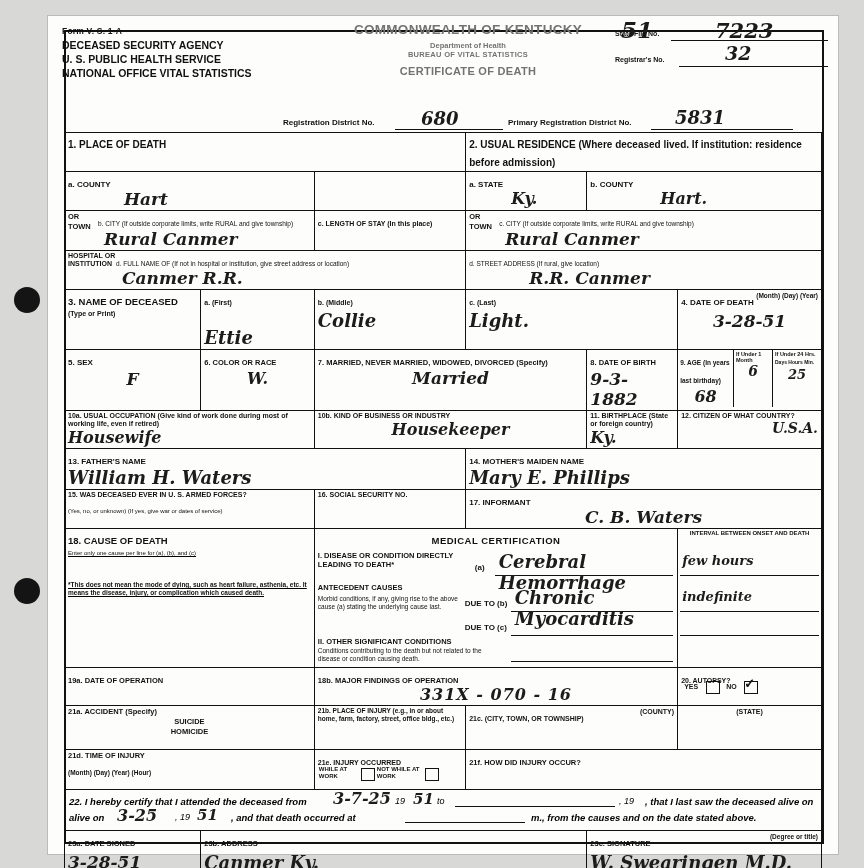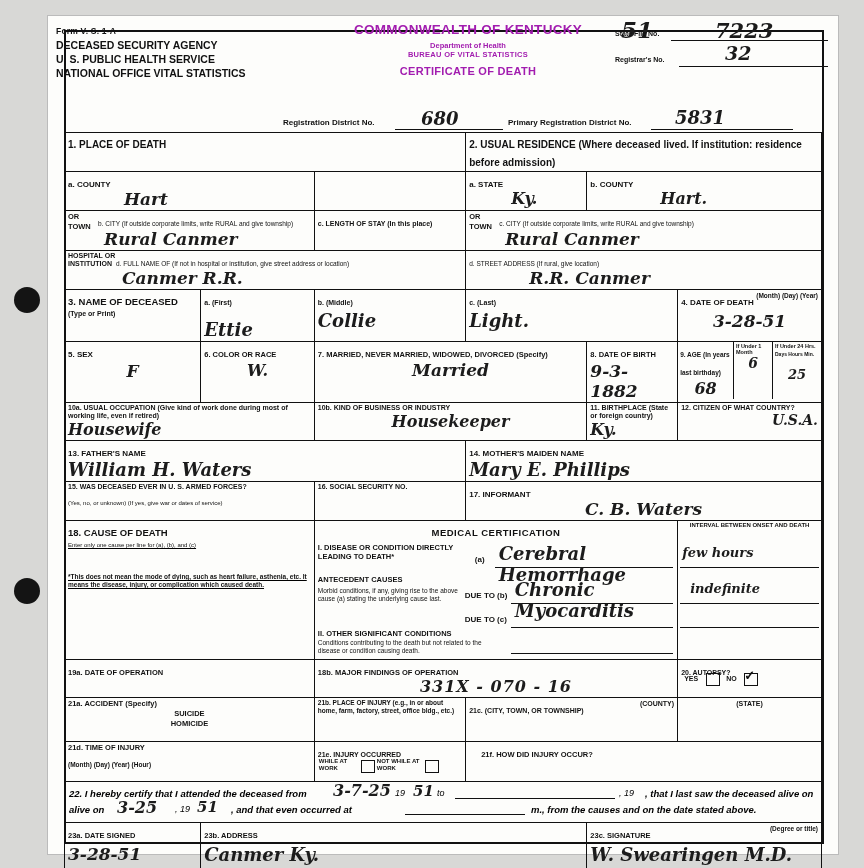--- a/index.html
+++ b/index.html
@@ -5,23 +5,23 @@
   html,body{margin:0;padding:0;background:#e9e9e9;}
   body{width:864px;height:868px;font-family:"Liberation Sans",sans-serif;}
   .page{position:relative;width:864px;height:868px;background:#d8d8d6;overflow:hidden;}
   .sheet{position:absolute;left:48px;top:16px;width:790px;height:838px;background:#fdfdfb;
          box-shadow:0 0 0 1px #bbb;}
   .frame{position:absolute;left:16px;top:14px;right:14px;bottom:10px;border:2px solid #111;}
   
   .hole{position:absolute;width:26px;height:26px;border-radius:50%;background:#141414;}
   .hole.h1{left:14px;top:287px;}
   .hole.h2{left:14px;top:578px;}
-  .agency{position:absolute;left:8px;top:8px;width:260px;font-size:10.5px;line-height:14px;font-weight:bold;color:#111;}
+  .agency{position:absolute;left:14px;top:8px;width:260px;font-size:10.5px;line-height:14px;font-weight:bold;color:#111;}
   .agency .f{font-size:8.5px;font-weight:bold;letter-spacing:.2px;}
-  .center-t{position:absolute;left:255px;top:6px;width:330px;text-align:center;color:#a21caf;}
+  .center-t{position:absolute;left:255px;top:6px;width:330px;text-align:center;color:#737373;}
   .center-t .t1{font-size:13.5px;font-weight:bold;letter-spacing:.3px;}
   .center-t .t2{font-size:7.5px;font-weight:bold;margin-top:4px;}
   .center-t .t3{font-size:7.5px;font-weight:bold;letter-spacing:.3px;}
   .center-t .t4{font-size:11px;font-weight:bold;margin-top:6px;letter-spacing:.3px;}
 
   .topright{position:absolute;right:8px;top:4px;width:215px;font-size:7.5px;color:#111;}
   .tr-row{position:relative;height:26px;}
   .tr-lbl{position:absolute;left:0;top:10px;font-weight:bold;font-size:7px;}
   .tr-line{position:absolute;left:56px;right:2px;top:20px;border-bottom:1.6px solid #111;}
   .hw{font-family:"DejaVu Serif",serif;color:#1b1b1b;font-style:italic;font-weight:bold;}
@@ -144,21 +144,21 @@
         </td>
       </tr>
 
       <tr style="height:38px;">
         <td class="cell" style="width:18%;">
           <span class="lbl" style="font-size:9.5px;">3. NAME OF DECEASED</span>
           <div class="lbl" style="font-size:7px;">(Type or Print)</div>
         </td>
         <td class="cell" style="width:15%;">
           <span class="lbl" style="font-size:7px;">a. (First)</span>
-          <div class="v" style="font-size:18px;margin-top:10px;">Ettie</div>
+          <div class="v" style="font-size:18px;margin-top:18px;">Ettie</div>
         </td>
         <td class="cell" style="width:17%;">
           <span class="lbl" style="font-size:7px;">b. (Middle)</span>
           <div class="v" style="font-size:18px;margin-top:1px;">Collie</div>
         </td>
         <td class="cell" colspan="2" style="width:28%;">
           <span class="lbl" style="font-size:7px;">c. (Last)</span>
           <div class="v" style="font-size:18px;margin-top:1px;">Light.</div>
         </td>
         <td class="cell" style="width:22%;">
@@ -191,21 +191,21 @@
               <span class="lbl" style="font-size:6.5px;">9. AGE (In years last birthday)</span>
               <div class="v" style="font-size:16px;text-align:center;">68</div>
             </div>
             <div style="width:34px;border-right:1px solid #111;padding:1px 2px;">
               <span class="lbl" style="font-size:5.5px;line-height:6px;display:block;">If Under 1 Month</span>
               <div class="v" style="font-size:14px;text-align:center;">6</div>
             </div>
             <div style="width:44px;padding:1px 2px;">
               <span class="lbl" style="font-size:5.5px;line-height:6px;display:block;">If Under 24 Hrs.</span>
               <span class="lbl" style="font-size:5px;display:block;">Days   Hours   Min.</span>
-              <div class="v" style="font-size:13px;text-align:center;margin-top:8px;">25</div>
+              <div class="v" style="font-size:13px;text-align:center;">25</div>
             </div>
           </div>
         </td>
       </tr>
 
       <tr style="height:36px;">
         <td class="cell" colspan="2">
           <span class="lbl" style="font-size:7px;line-height:8px;display:block;">10a. USUAL OCCUPATION (Give kind of work done during most of working life, even if retired)</span>
           <div class="v" style="font-size:16px;">Housewife</div>
         </td>
@@ -288,21 +288,21 @@
             <span class="lbl" style="position:absolute;left:3px;top:88px;font-size:7.5px;">II. OTHER SIGNIFICANT CONDITIONS</span>
             <span class="lbl" style="position:absolute;left:3px;top:98px;width:180px;font-size:6.5px;font-weight:normal;line-height:8px;">Conditions contributing to the death but not related to the disease or condition causing death.</span>
             <div style="position:absolute;left:196px;right:4px;top:112px;border-bottom:1px solid #111;"></div>
             <div class="v" style="position:absolute;left:200px;top:92px;font-size:16px;"></div>
           </div>
         </td>
         <td class="cell" style="border-top:none;padding:0;margin-left:36px;">
           <div style="position:relative;height:118px;">
             <div class="v" style="position:absolute;left:4px;top:4px;font-size:13px;">few hours</div>
             <div style="position:absolute;left:2px;right:2px;top:26px;border-bottom:1px solid #111;"></div>
-            <div class="v" style="position:absolute;left:12px;top:40px;font-size:13px;">indefinite</div>
+            <div class="v" style="position:absolute;left:4px;top:40px;font-size:13px;">indefinite</div>
             <div style="position:absolute;left:2px;right:2px;top:62px;border-bottom:1px solid #111;"></div>
             <div style="position:absolute;left:2px;right:2px;top:86px;border-bottom:1px solid #111;"></div>
           </div>
         </td>
       </tr>
 
       <tr style="height:30px;">
         <td class="cell" colspan="2">
           <span class="lbl" style="font-size:7.5px;">19a. DATE OF OPERATION</span>
         </td>
@@ -344,41 +344,41 @@
           <span class="lbl" style="font-size:6.5px;font-weight:bold;">(Month)   (Day)   (Year)   (Hour)</span>
         </td>
         <td class="cell" style="position:relative;">
           <span class="lbl" style="font-size:7px;">21e. INJURY OCCURRED</span>
           <span class="lbl" style="position:absolute;left:4px;top:16px;font-size:6px;line-height:7px;width:40px;">WHILE AT WORK</span>
           <span class="box" style="left:46px;top:18px;"></span>
           <span class="lbl" style="position:absolute;left:62px;top:16px;font-size:6px;line-height:7px;width:44px;">NOT WHILE AT WORK</span>
           <span class="box" style="left:110px;top:18px;"></span>
         </td>
         <td class="cell" colspan="3">
-          <span class="lbl" style="font-size:7.5px;margin-left:12px;">21f. HOW DID INJURY OCCUR?</span>
+          <span class="lbl" style="font-size:7.5px;">21f. HOW DID INJURY OCCUR?</span>
         </td>
       </tr>
 
       <tr style="height:40px;">
         <td class="cell" colspan="6" style="padding:0;">
           <div style="position:relative;height:40px;">
             <span style="position:absolute;left:4px;top:6px;font-size:9.5px;font-style:italic;font-weight:bold;">22. I hereby certify that I attended the deceased from</span>
             <span class="v" style="position:absolute;left:268px;top:-1px;font-size:16px;">3-7-25</span>
             <span style="position:absolute;left:330px;top:6px;font-size:9px;font-style:italic;">19</span>
             <span class="v" style="position:absolute;left:348px;top:0;font-size:15px;">51</span>
             <span style="position:absolute;left:372px;top:6px;font-size:9px;font-style:italic;">to</span>
             <span style="position:absolute;left:390px;width:160px;top:16px;border-bottom:1px solid #111;"></span>
             <span style="position:absolute;left:554px;top:6px;font-size:9px;font-style:italic;">, 19</span>
             <span style="position:absolute;left:580px;top:6px;font-size:9.5px;font-style:italic;font-weight:bold;">, that I last saw the deceased alive on</span>
 
             <span style="position:absolute;left:4px;top:22px;font-size:9.5px;font-style:italic;font-weight:bold;">alive on</span>
             <span class="v" style="position:absolute;left:52px;top:16px;font-size:16px;">3-25</span>
             <span style="position:absolute;left:110px;top:22px;font-size:9px;font-style:italic;">, 19</span>
             <span class="v" style="position:absolute;left:132px;top:16px;font-size:15px;">51</span>
-            <span style="position:absolute;left:166px;top:22px;font-size:9.5px;font-style:italic;font-weight:bold;">, and that even occurred at</span>
+            <span style="position:absolute;left:166px;top:22px;font-size:9.5px;font-style:italic;font-weight:bold;">, and that death occurred at</span>
             <span style="position:absolute;left:340px;width:120px;top:32px;border-bottom:1px solid #111;"></span>
             <span style="position:absolute;left:466px;top:22px;font-size:9.5px;font-style:italic;font-weight:bold;">m., from the causes and on the date stated above.</span>
           </div>
         </td>
       </tr>
 
       <tr style="height:16px;">
         <td class="cell" style="border-bottom:none;">
           <span class="lbl" style="font-size:7.5px;">23a. DATE SIGNED</span>
         </td>

